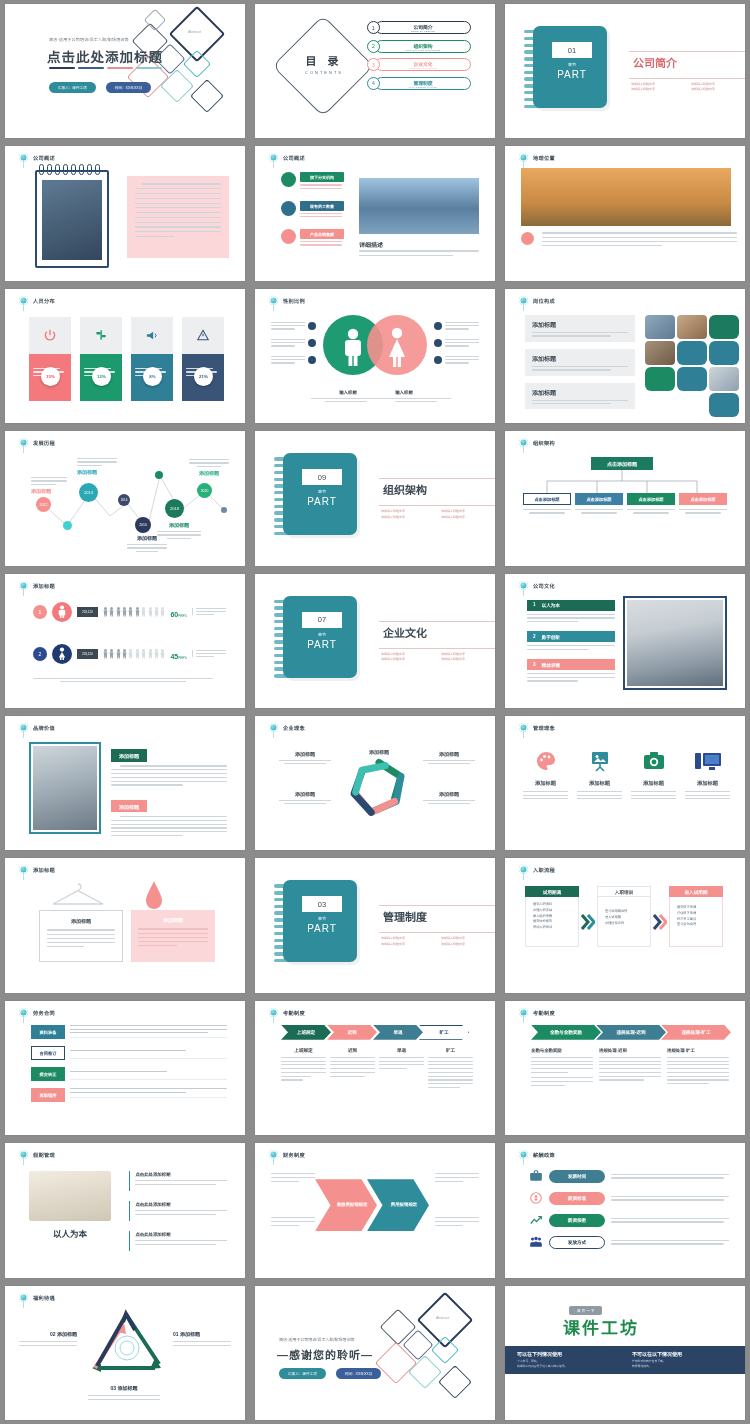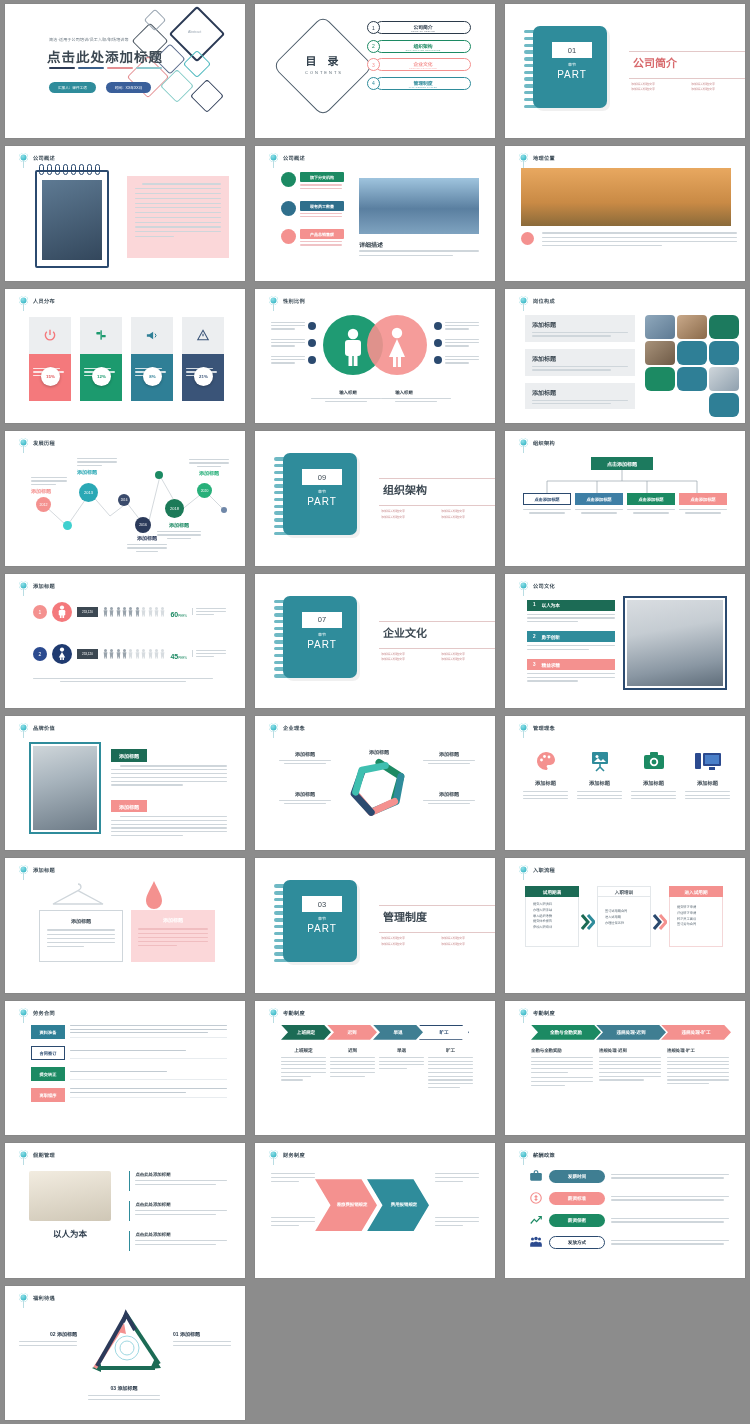--- a/index.html
+++ b/index.html
@@ -1411,15 +1411,53 @@
       </div>
     <div style="position:absolute;left:68px;top:98px;width:102px;text-align:center">
         <div style="font-size:5px;font-weight:bold;color:#2b3a4a">03 添加标题</div>
         <div style="margin-top:4px">
           <div class="txtline" style="width:70%;margin:0 auto"></div>
           <div class="txtline" style="width:70%;margin:3px auto 0"></div>
         </div>
       </div>
   </div>
 
-
+  <div class="slide s1">
+    <div class="dia" style="left:122px;right:auto;top:10px">
+      <b style="left:48px;top:4px;width:40px;height:40px;border-color:#2b3a55;border-width:2px;"></b>
+      <b style="left:8px;top:18px;width:26px;height:26px;border-color:#4a5560;"></b>
+      <b style="left:30px;top:38px;width:22px;height:22px;border-color:#5a6b8c;"></b>
+      <b style="left:58px;top:44px;width:20px;height:20px;border-color:#4fb9bf;"></b>
+      <b style="left:4px;top:52px;width:30px;height:30px;border-color:#e48f92;"></b>
+      <b style="left:36px;top:64px;width:24px;height:24px;border-color:#7fc9c5;"></b>
+      <b style="left:66px;top:74px;width:24px;height:24px;border-color:#2b3a55;"></b>
+      <span style="position:absolute;left:59px;top:20px;font-size:3.6px;color:#9aa6b2;">Abstract</span>
+    </div>
+    <div style="position:absolute;left:24px;top:50px;font-size:4px;color:#6b7781">简洁·适用于公司培训/员工入职/职场培训等</div>
+    <div style="position:absolute;left:22px;top:60px;font-size:11px;font-weight:bold;color:#3c4852;letter-spacing:1px">—感谢您的聆听—</div>
+    <div class="tags" style="left:24px;top:82px">
+      <span class="tag c-teal">汇报人：课件工坊</span>
+      <span class="tag" style="background:#3a5f9a">时间：XX年XX月</span>
+    </div>
+  </div>
+
+  <div class="slide">
+    <div style="position:absolute;left:64px;top:20px;background:#8f9aa3;color:#fff;font-size:3.6px;padding:2px 8px;border-radius:2px">首 页 一 下</div>
+    <div style="position:absolute;left:58px;top:28px;font-size:17px;font-weight:bold;color:#1c8a4a;letter-spacing:2px">课件工坊</div>
+    <div style="position:absolute;left:0;top:60px;width:100%;height:28px;background:#2b4466;padding:4px 12px;display:flex;gap:14px">
+      <div style="flex:1">
+        <div style="color:#fff;font-size:5px;font-weight:bold">可以在下列情况使用</div>
+        <div style="color:#c6d3e2;font-size:2.8px;margin-top:2.5px;line-height:1.7">
+          <div>个人学习、研究。</div>
+          <div>将课件中的内容用于论文或文档中使用。</div>
+        </div>
+      </div>
+      <div style="flex:1">
+        <div style="color:#fff;font-size:5px;font-weight:bold">不可以在以下情况使用</div>
+        <div style="color:#c6d3e2;font-size:2.8px;margin-top:2.5px;line-height:1.7">
+          <div>任何形式的商业性售下载。</div>
+          <div>转录再建销售。</div>
+        </div>
+      </div>
+    </div>
+  </div>
 
 </div>
 
 </body></html>

